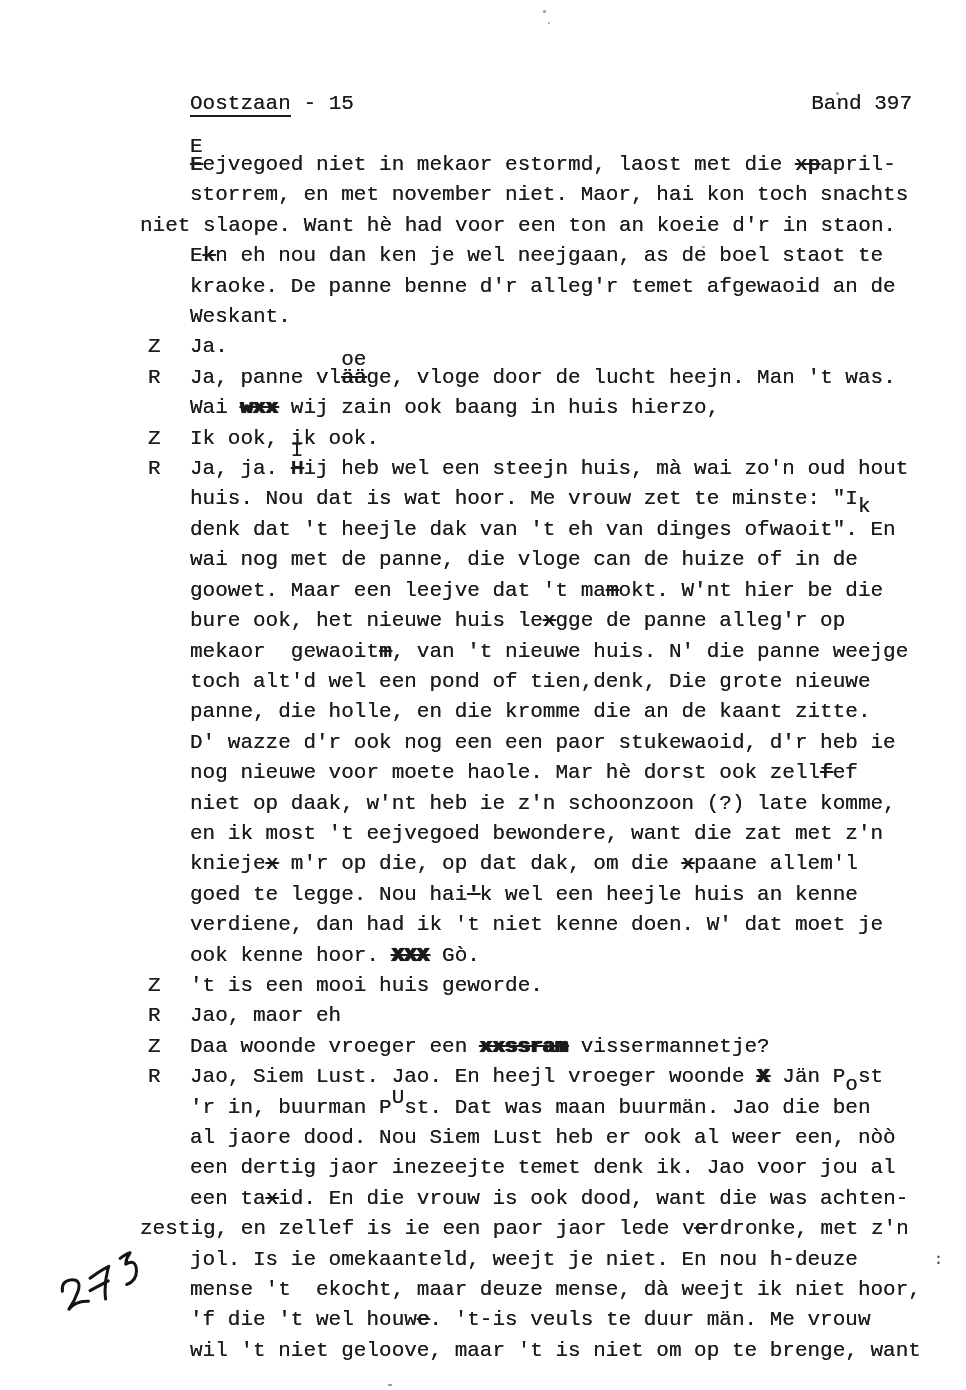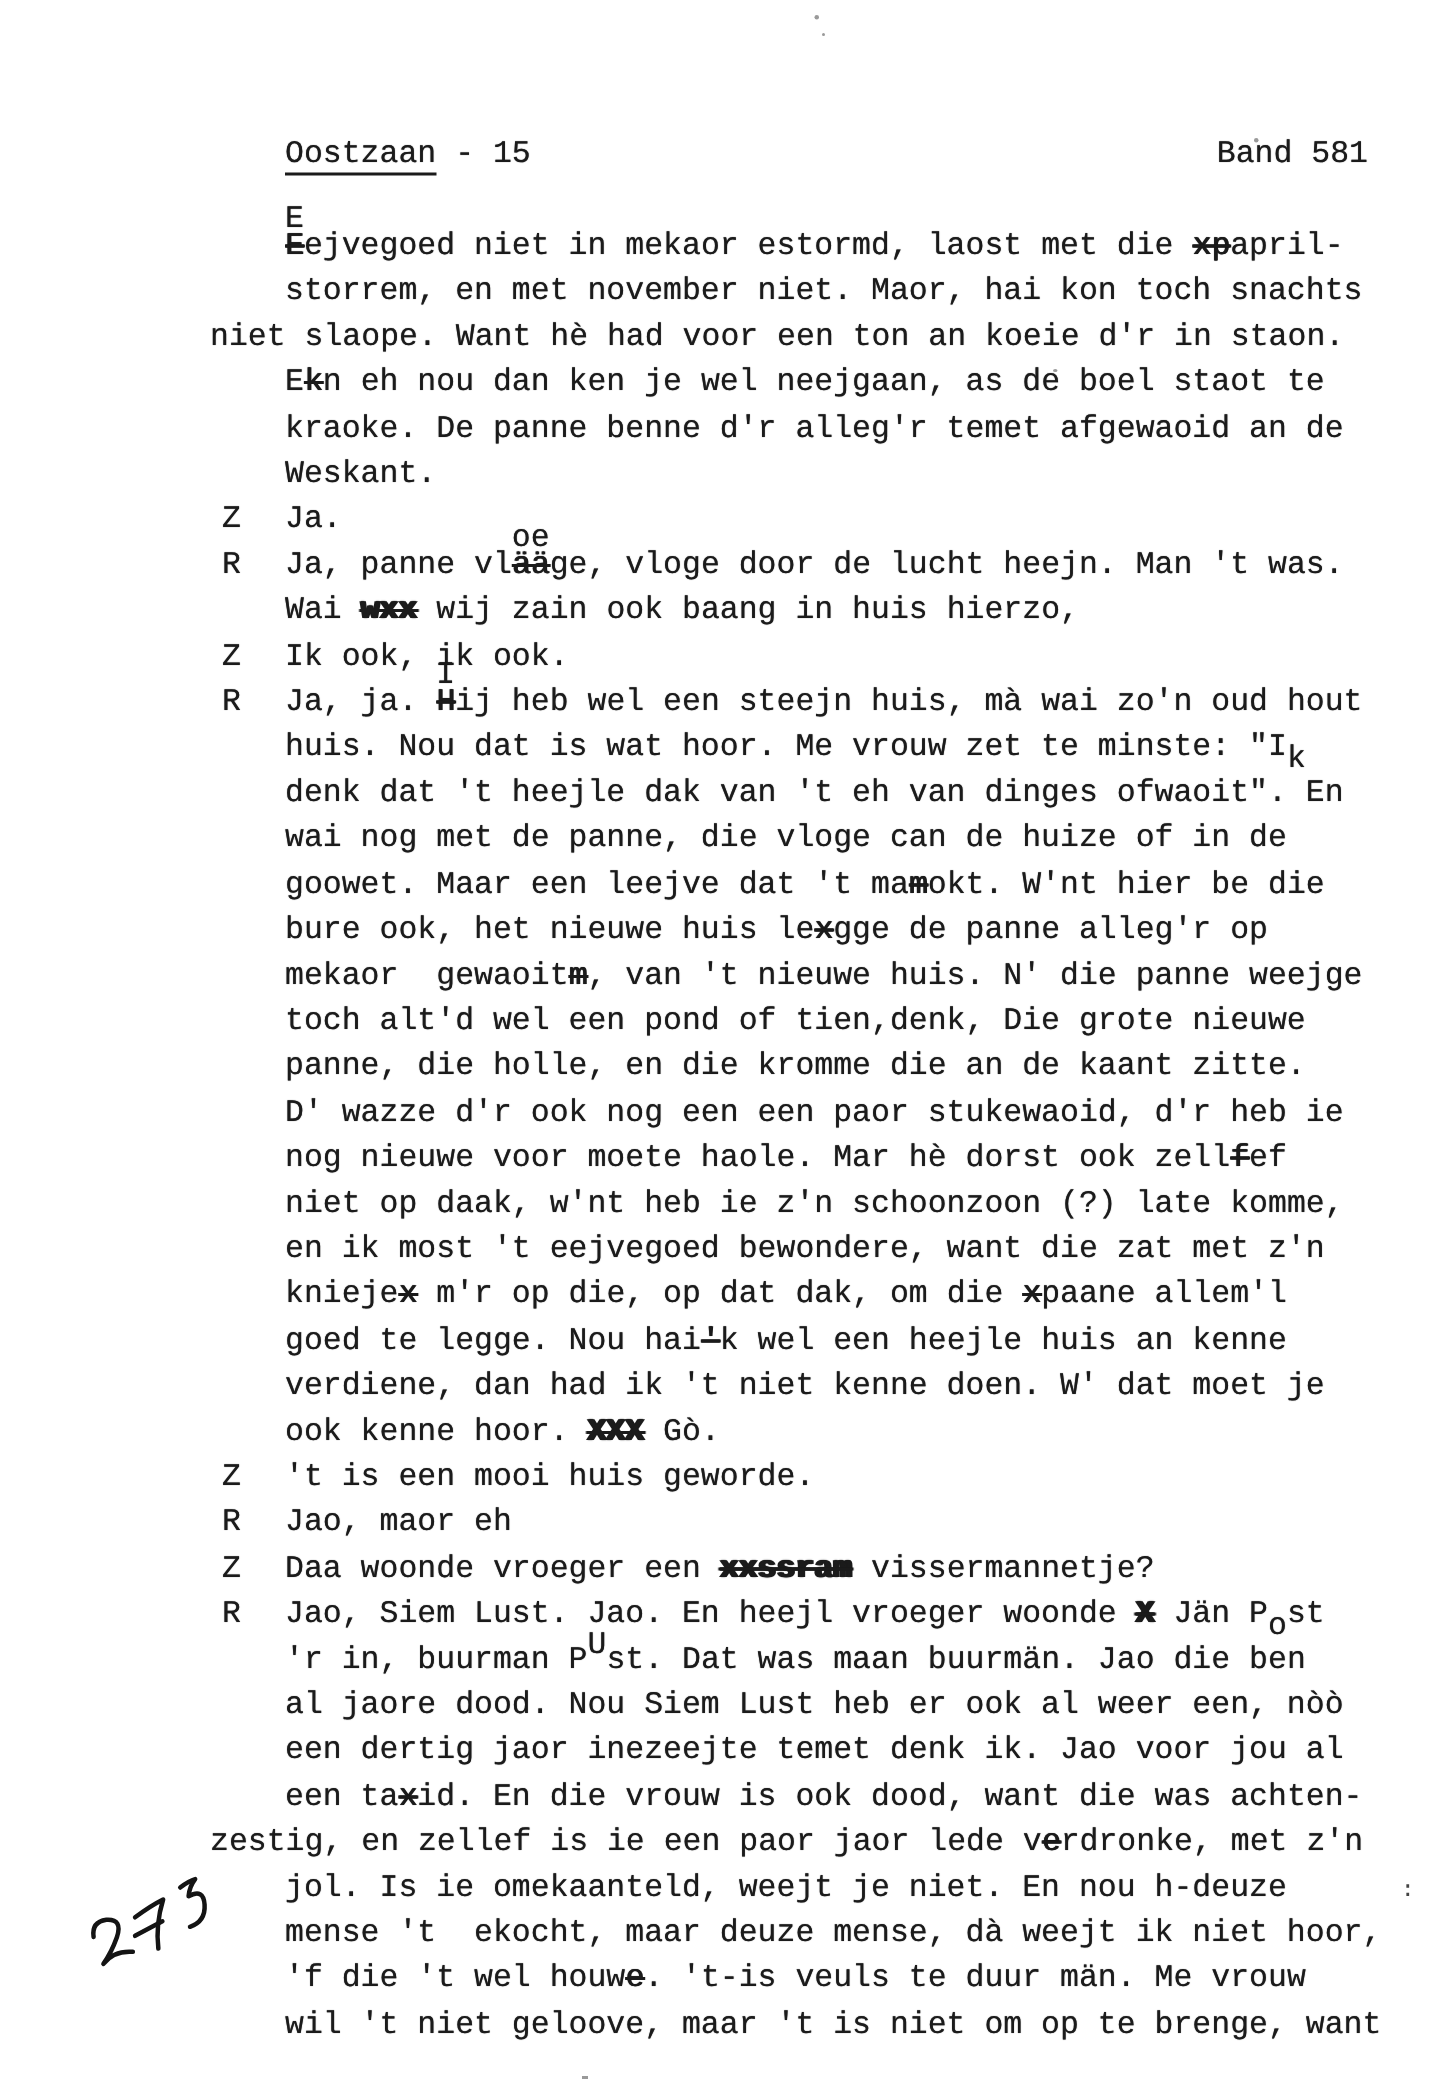--- a/index.html
+++ b/index.html
@@ -55,21 +55,21 @@
   .sp4{left:388px;top:1384px;width:4px;height:2px;border-radius:0;}
   .sp5{left:702px;top:246px;width:3px;height:2px;}
 </style>
 </head>
 <body>
 
 <div class="page">
 
   <div class="hdr">
     <span class="left"><span class="u">Oostzaan</span><span> - 15</span></span>
-    <span class="right">Band 581</span>
+    <span class="right">Band 397</span>
   </div>
 
   <div class="doc"><div class="line n"><span class="stack"><span class="over">E</span><span class="x">E</span></span><span>ejvegoed niet in mekaor estormd, laost met die </span><span class="x">xp</span><span>april-</span></div><div class="line n"><span>storrem, en met november niet. Maor, hai kon toch snachts</span></div><div class="line o"><span>niet slaope. Want hè had voor een ton an koeie d'r in staon.</span></div><div class="line n"><span>E</span><span class="x">k</span><span>n eh nou dan ken je wel neejgaan, as de boel staot te</span></div><div class="line n"><span>kraoke. De panne benne d'r alleg'r temet afgewaoid an de</span></div><div class="line n"><span>Weskant.</span></div><div class="line s"><span class="sp">Z</span><span>Ja.</span></div><div class="line s"><span class="sp">R</span><span>Ja, panne vl</span><span class="stack"><span class="over">oe</span><span class="x">ää</span></span><span>ge, vloge door de lucht heejn. Man 't was.</span></div><div class="line n"><span>Wai </span><span class="xx">wxx</span><span> wij zain ook baang in huis hierzo,</span></div><div class="line s"><span class="sp">Z</span><span>Ik ook, ik ook.</span></div><div class="line s"><span class="sp">R</span><span>Ja, ja. </span><span class="stack"><span class="over">I</span><span class="x">H</span></span><span>ij heb wel een steejn huis, mà wai zo'n oud hout</span></div><div class="line n"><span>huis. Nou dat is wat hoor. Me vrouw zet te minste: "I</span><span class="sub">k</span></div><div class="line n"><span>denk dat 't heejle dak van 't eh van dinges ofwaoit". En</span></div><div class="line n"><span>wai nog met de panne, die vloge can de huize of in de</span></div><div class="line n"><span>goowet. Maar een leejve dat 't ma</span><span class="x">m</span><span>okt. W'nt hier be die</span></div><div class="line n"><span>bure ook, het nieuwe huis le</span><span class="x">x</span><span>gge de panne alleg'r op</span></div><div class="line n"><span>mekaor  gewaoit</span><span class="x">m</span><span>, van 't nieuwe huis. N' die panne weejge</span></div><div class="line n"><span>toch alt'd wel een pond of tien,denk, Die grote nieuwe</span></div><div class="line n"><span>panne, die holle, en die kromme die an de kaant zitte.</span></div><div class="line n"><span>D' wazze d'r ook nog een een paor stukewaoid, d'r heb ie</span></div><div class="line n"><span>nog nieuwe voor moete haole. Mar hè dorst ook zell</span><span class="x">f</span><span>ef</span></div><div class="line n"><span>niet op daak, w'nt heb ie z'n </span><span class="uu">schoonzoon</span><span> (?) late komme,</span></div><div class="line n"><span>en ik most 't eejvegoed bewondere, want die zat met z'n</span></div><div class="line n"><span>knieje</span><span class="x">x</span><span> m'r op die, op dat dak, om die </span><span class="x">x</span><span>paane allem'l</span></div><div class="line n"><span>goed te legge. Nou hai</span><span class="x">'</span><span>k wel een heejle huis an kenne</span></div><div class="line n"><span>verdiene, dan had ik 't niet kenne doen. W' dat moet je</span></div><div class="line n"><span>ook kenne hoor. </span><span class="xx">XXX</span><span> Gò.</span></div><div class="line s"><span class="sp">Z</span><span>'t is een mooi huis geworde.</span></div><div class="line s"><span class="sp">R</span><span>Jao, maor eh</span></div><div class="line s"><span class="sp">Z</span><span>Daa woonde vroeger een </span><span class="xx">xxssram</span><span> vissermannetje?</span></div><div class="line s"><span class="sp">R</span><span>Jao, Siem Lust. Jao. En heejl vroeger woonde </span><span class="xx">X</span><span> Jän P</span><span class="sub">o</span><span>st</span></div><div class="line n"><span>'r in, buurman P</span><span class="sup">U</span><span>st. Dat was maan buurmän. Jao die ben</span></div><div class="line n"><span>al jaore dood. Nou Siem Lust heb er ook al weer een, nòò</span></div><div class="line n"><span>een dertig jaor inezeejte temet denk ik. Jao voor jou al</span></div><div class="line n"><span>een ta</span><span class="x">x</span><span>id. En die vrouw is ook dood, want die was achten-</span></div><div class="line o"><span>zestig, en zellef is ie een paor jaor lede v</span><span class="x">e</span><span>rdronke, met z'n</span></div><div class="line n"><span>jol. Is ie omekaanteld, weejt je niet. En nou h-deuze</span></div><div class="line n"><span>mense 't  ekocht, maar deuze mense, dà weejt ik niet hoor,</span></div><div class="line n"><span>'f die 't wel houw</span><span class="x">e</span><span>. 't-is veuls te duur män. Me vrouw</span></div><div class="line n"><span>wil 't niet geloove, maar 't is niet om op te brenge, want</span></div></div>
 
   <div class="handnote" role="img" aria-label="275">
     <svg width="96" height="66" viewBox="0 0 96 66">
       <g fill="none" stroke="#141414" stroke-width="3" stroke-linecap="round" stroke-linejoin="round">
         <path d="M10,30 q1,-10 11,-9 q11,2 4,13 q-6,9 -13,15 q9,-7 21,-3"></path>
         <path d="M40,24 q12,-5 21,-7 q-9,15 -11,31"></path>
         <path d="M37,36 l20,-5"></path>

